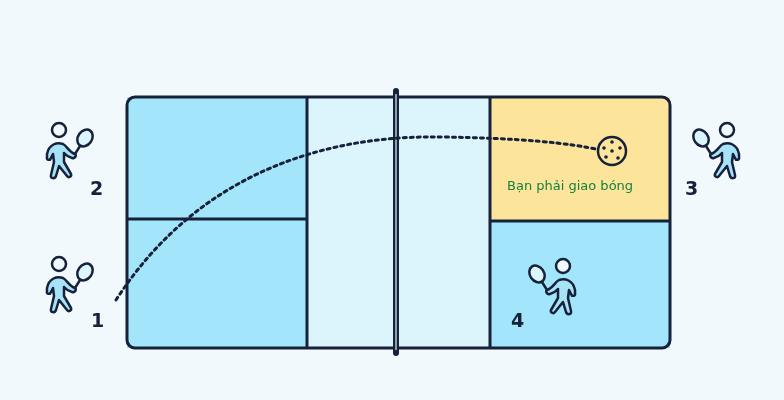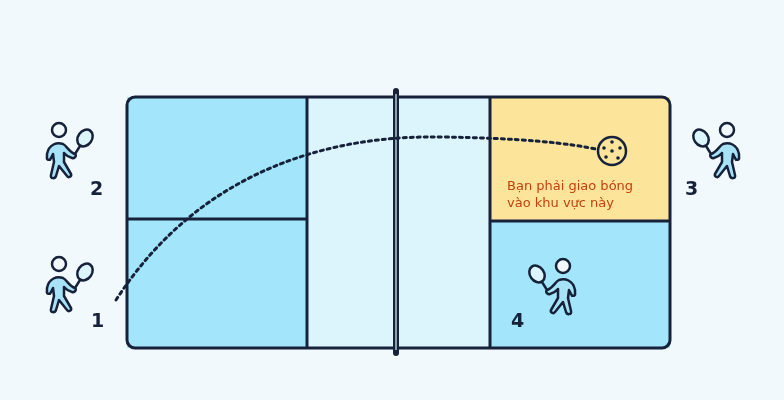--- a/index.html
+++ b/index.html
@@ -9,21 +9,21 @@
       font-family: "Liberation Sans", sans-serif;
       position: relative;
     }
     #stage { position: absolute; left: 0; top: 0; width: 784px; height: 400px; }
     .caption {
       position: absolute;
       left: 507px; top: 177px;
       font-family: "DejaVu Sans", sans-serif;
       font-size: 13px;
       line-height: 17px;
-      color: #c2410c;
+      color: #15803d;
       white-space: nowrap;
     }
     .pnum {
       position: absolute;
       font-family: "DejaVu Sans", sans-serif;
       font-weight: bold;
       font-size: 19px;
       color: #16213a;
     }
   </style>
@@ -97,14 +97,13 @@
   </g>
 </svg>
 
 <div class="pnum" style="left:90px; top:177px;">2</div>
 <div class="pnum" style="left:91px; top:309px;">1</div>
 <div class="pnum" style="left:685px; top:177px;">3</div>
 <div class="pnum" style="left:511px; top:309px;">4</div>
 
 <div class="caption">
   <div>Bạn phải giao bóng</div>
-  <div>vào khu vực này</div>
 </div>
 
 </body></html>

